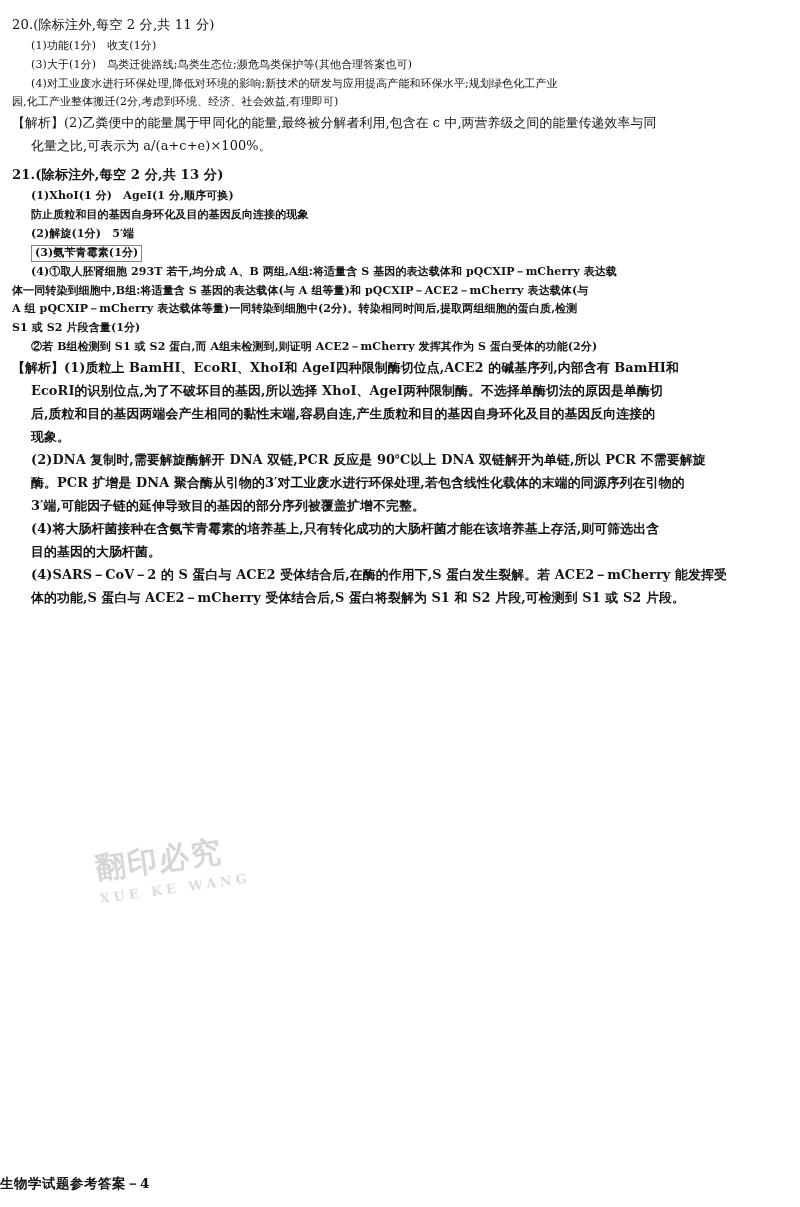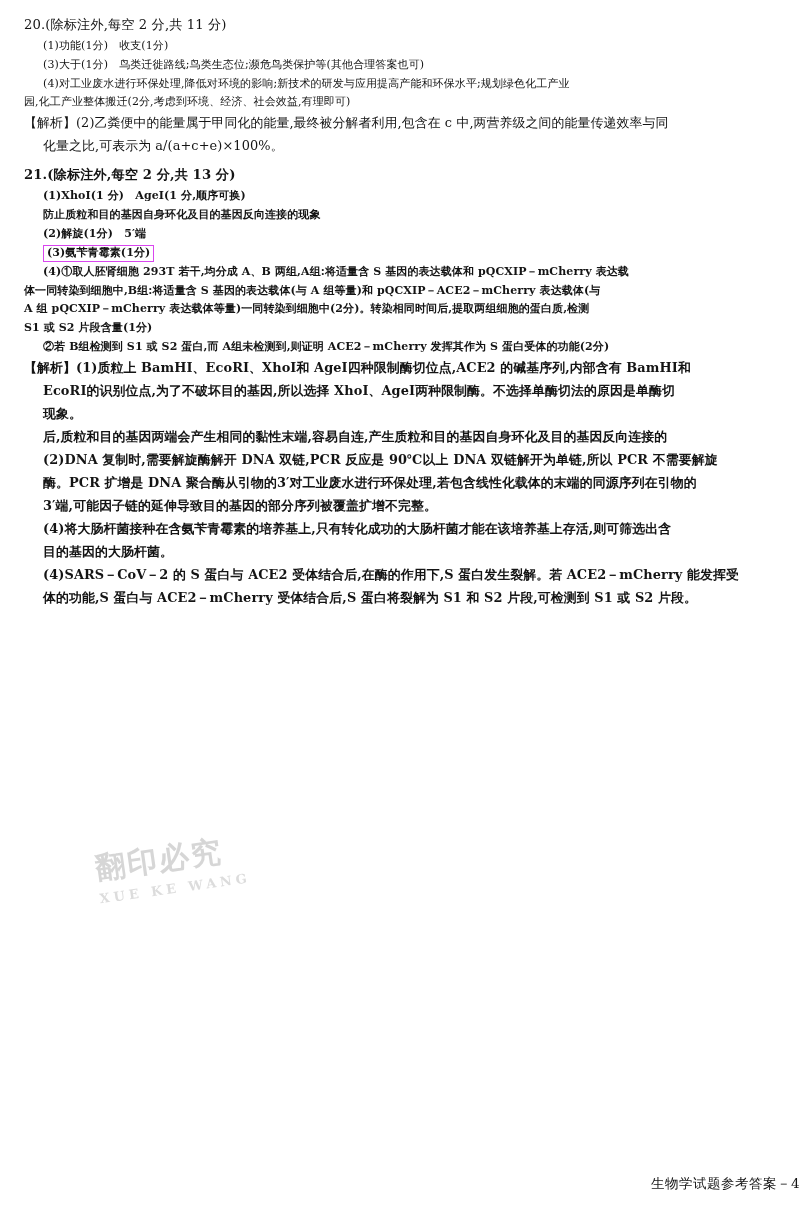--- a/index.html
+++ b/index.html
@@ -14,21 +14,21 @@
     font-family: "DejaVu Serif", "Liberation Serif", serif;
     color: #141414;
     overflow: hidden;
   }
   .page {
     position: absolute;
     left: 0; top: 0;
     width: 800px;
     height: 1207px;
     box-sizing: border-box;
-    padding: 14px 28px 0 24px;
+    padding: 14px 28px 0 12px;
   }
   .block {
     margin-bottom: 1px;
   }
   .line {
     font-size: 11px;
     line-height: 1.72;
     letter-spacing: 0.1px;
     white-space: nowrap;
   }
@@ -49,23 +49,23 @@
   }
   .explain {
     font-size: 12.9px;
     line-height: 1.78;
   }
   .footer {
     position: absolute;
     left: 0;
     bottom: 14px;
     width: 100%;
-    text-align: right;
+    text-align: left;
     font-size: 13.5px;
-    font-weight: normal;
+    font-weight: bold;
     letter-spacing: 0.5px;
   }
   .watermark {
     position: absolute;
     left: 96px;
     top: 838px;
     font-size: 30px;
     color: rgba(120,120,120,0.30);
     font-weight: bold;
     letter-spacing: 2px;
@@ -108,22 +108,22 @@
     <div class="line indent1">(2)解旋(1分)　5′端</div>
     <div class="line indent1"><span class="boxed">(3)氨苄青霉素(1分)</span></div>
     <div class="line indent1">(4)①取人胚肾细胞 293T 若干,均分成 A、B 两组,A组:将适量含 S 基因的表达载体和 pQCXIP－mCherry 表达载</div>
     <div class="line">体一同转染到细胞中,B组:将适量含 S 基因的表达载体(与 A 组等量)和 pQCXIP－ACE2－mCherry 表达载体(与</div>
     <div class="line">A 组 pQCXIP－mCherry 表达载体等量)一同转染到细胞中(2分)。转染相同时间后,提取两组细胞的蛋白质,检测</div>
     <div class="line">S1 或 S2 片段含量(1分)</div>
     <div class="line indent1">②若 B组检测到 S1 或 S2 蛋白,而 A组未检测到,则证明 ACE2－mCherry 发挥其作为 S 蛋白受体的功能(2分)</div>
 
     <div class="line explain">【解析】(1)质粒上 BamHⅠ、EcoRⅠ、XhoⅠ和 AgeⅠ四种限制酶切位点,ACE2 的碱基序列,内部含有 BamHⅠ和</div>
     <div class="line explain indent1">EcoRⅠ的识别位点,为了不破坏目的基因,所以选择 XhoⅠ、AgeⅠ两种限制酶。不选择单酶切法的原因是单酶切</div>
+    <div class="line explain indent1">后,质粒和目的基因两端会产生相同的黏性末端,容易自连,产生质粒和目的基因自身环化及目的基因反向连接的</div>
     <div class="line explain indent1">现象。</div>
-    <div class="line explain indent1">后,质粒和目的基因两端会产生相同的黏性末端,容易自连,产生质粒和目的基因自身环化及目的基因反向连接的</div>
     <div class="line explain indent1">(2)DNA 复制时,需要解旋酶解开 DNA 双链,PCR 反应是 90℃以上 DNA 双链解开为单链,所以 PCR 不需要解旋</div>
     <div class="line explain indent1">酶。PCR 扩增是 DNA 聚合酶从引物的3′对工业废水进行环保处理,若包含线性化载体的末端的同源序列在引物的</div>
     <div class="line explain indent1">3′端,可能因子链的延伸导致目的基因的部分序列被覆盖扩增不完整。</div>
     <div class="line explain indent1">(4)将大肠杆菌接种在含氨苄青霉素的培养基上,只有转化成功的大肠杆菌才能在该培养基上存活,则可筛选出含</div>
     <div class="line explain indent1">目的基因的大肠杆菌。</div>
     <div class="line explain indent1">(4)SARS－CoV－2 的 S 蛋白与 ACE2 受体结合后,在酶的作用下,S 蛋白发生裂解。若 ACE2－mCherry 能发挥受</div>
     <div class="line explain indent1">体的功能,S 蛋白与 ACE2－mCherry 受体结合后,S 蛋白将裂解为 S1 和 S2 片段,可检测到 S1 或 S2 片段。</div>
   </div>
 
   <div class="watermark">

